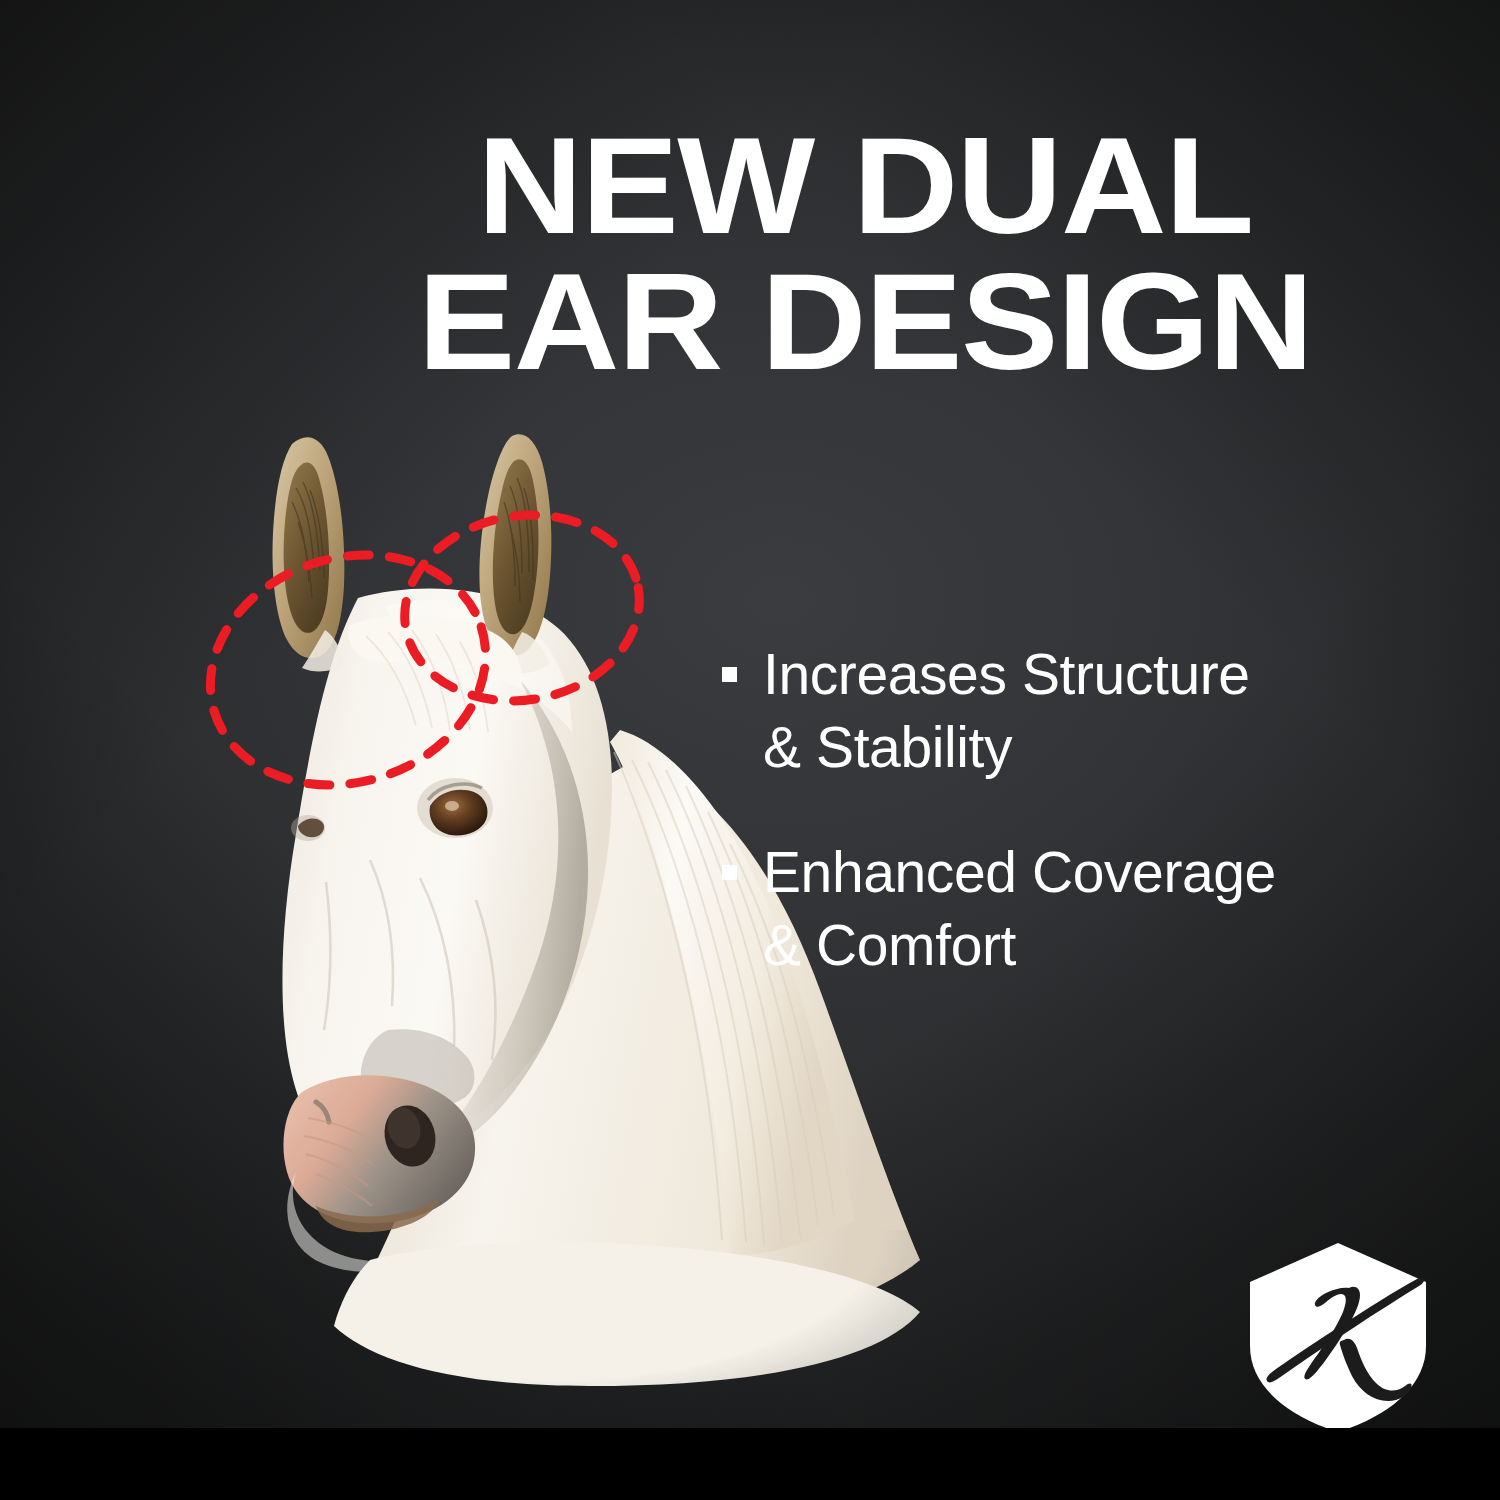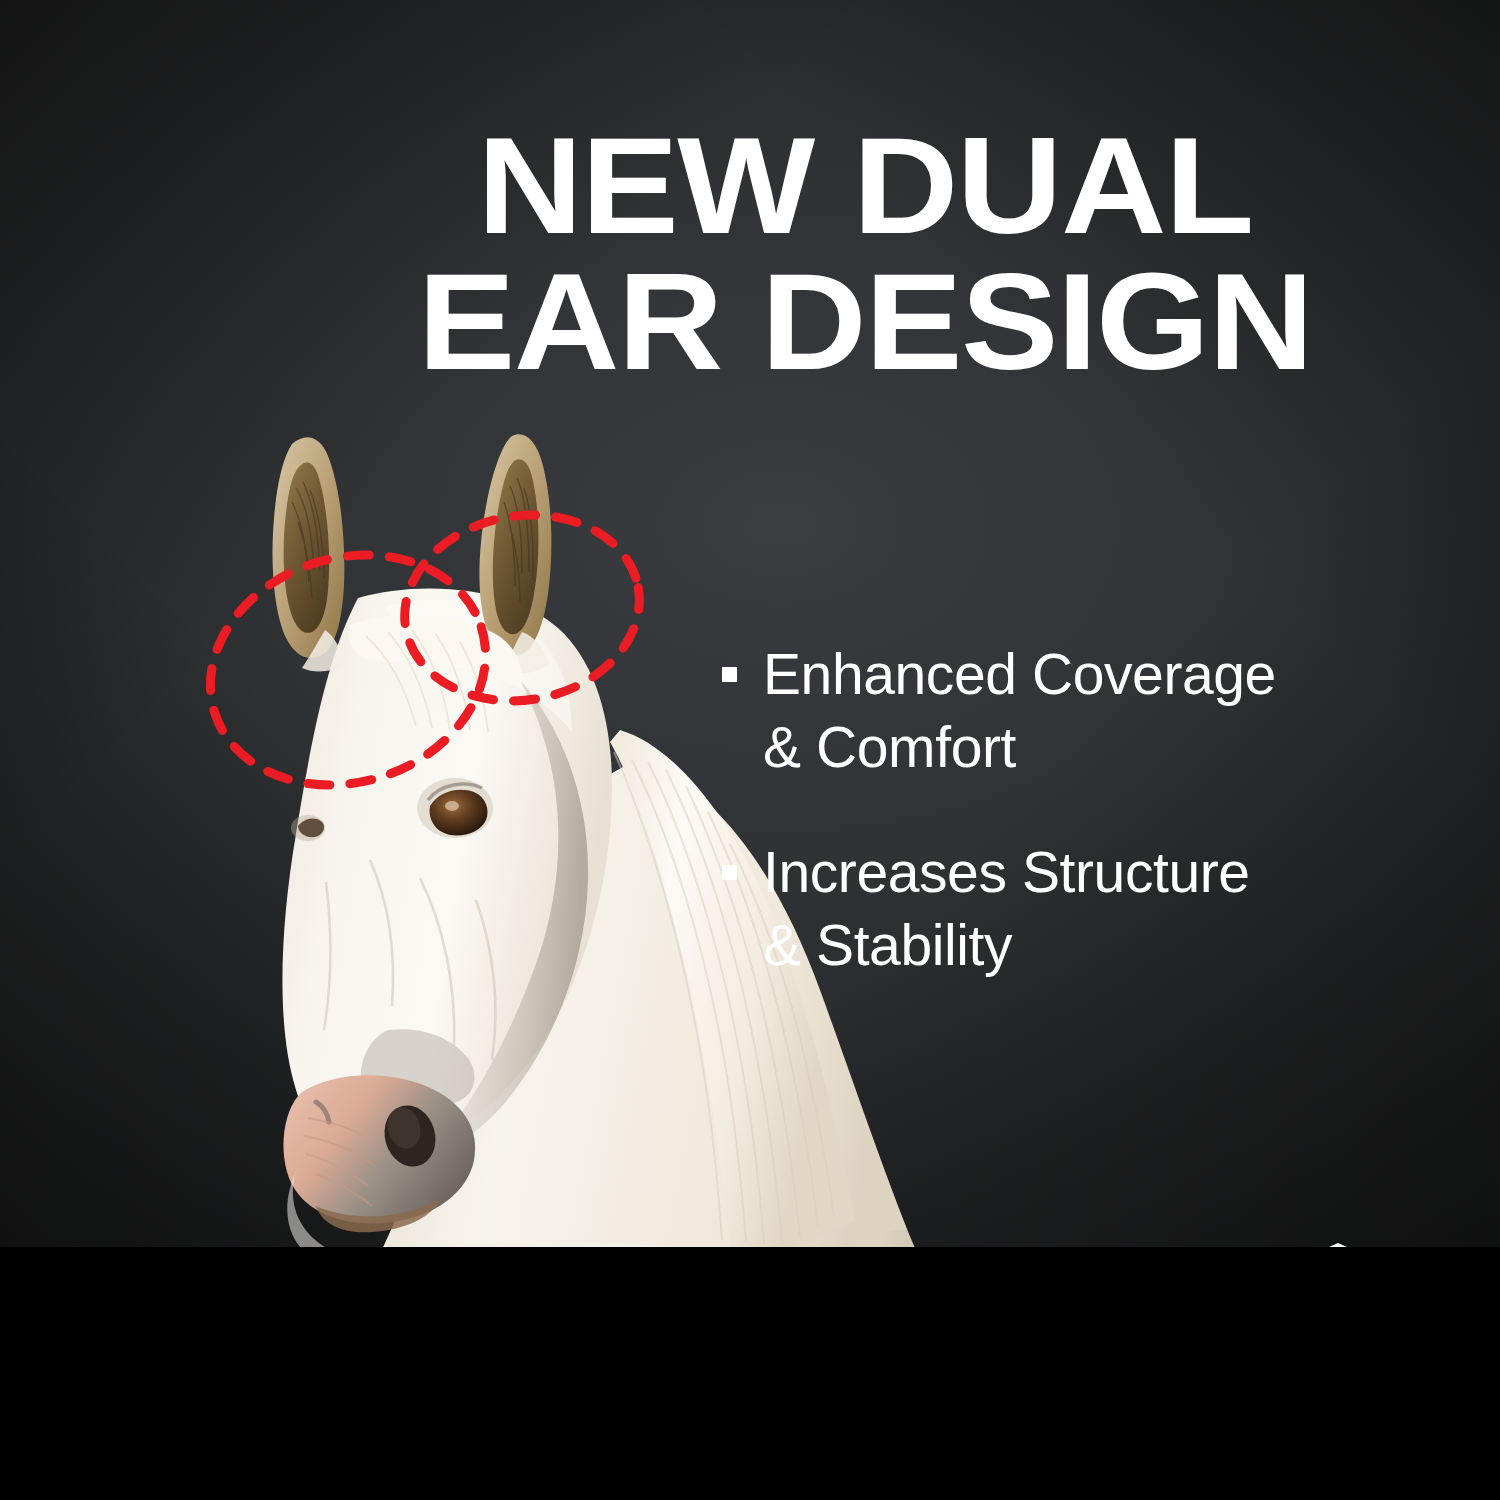--- a/index.html
+++ b/index.html
@@ -3,21 +3,21 @@
 <meta charset="utf-8">
 <style>
   html, body {
     margin: 0;
     padding: 0;
     background: #000;
   }
   #canvas {
     position: relative;
     width: 1500px;
-    height: 1247px;
+    height: 1428px;
     overflow: hidden;
     font-family: "Liberation Sans", sans-serif;
     background: #a21caf;
   }
 
   
   .bg-base {
     position: absolute;
     inset: 0;
     background:
@@ -313,30 +313,30 @@
         <ellipse cx="402" cy="178" rx="118" ry="92" transform="rotate(-10 402 178)"></ellipse>
       </g>
     </svg>
   </div>
 
   <div class="bullets">
 
     <div class="bullet-row">
       <span class="bullet-marker"></span>
       <span class="bullet-text">
-        <span>Enhanced Coverage</span><br>
-        <span>&amp; Comfort</span>
+        <span>Increases Structure</span><br>
+        <span>&amp; Stability</span>
       </span>
     </div>
 
     <div class="bullet-row">
       <span class="bullet-marker"></span>
       <span class="bullet-text">
-        <span>Increases Structure</span><br>
-        <span>&amp; Stability</span>
+        <span>Enhanced Coverage</span><br>
+        <span>&amp; Comfort</span>
       </span>
     </div>
 
   </div>
 
   <div class="logo">
     <svg viewBox="0 0 190 195" xmlns="http://www.w3.org/2000/svg">
       <path fill="#ffffff" d="M95 3 L183 42 L183 106 C183 146 146 176 95 192
            C44 176 7 146 7 106 L7 42 Z"></path>
       <g fill="#1c1c1c">

